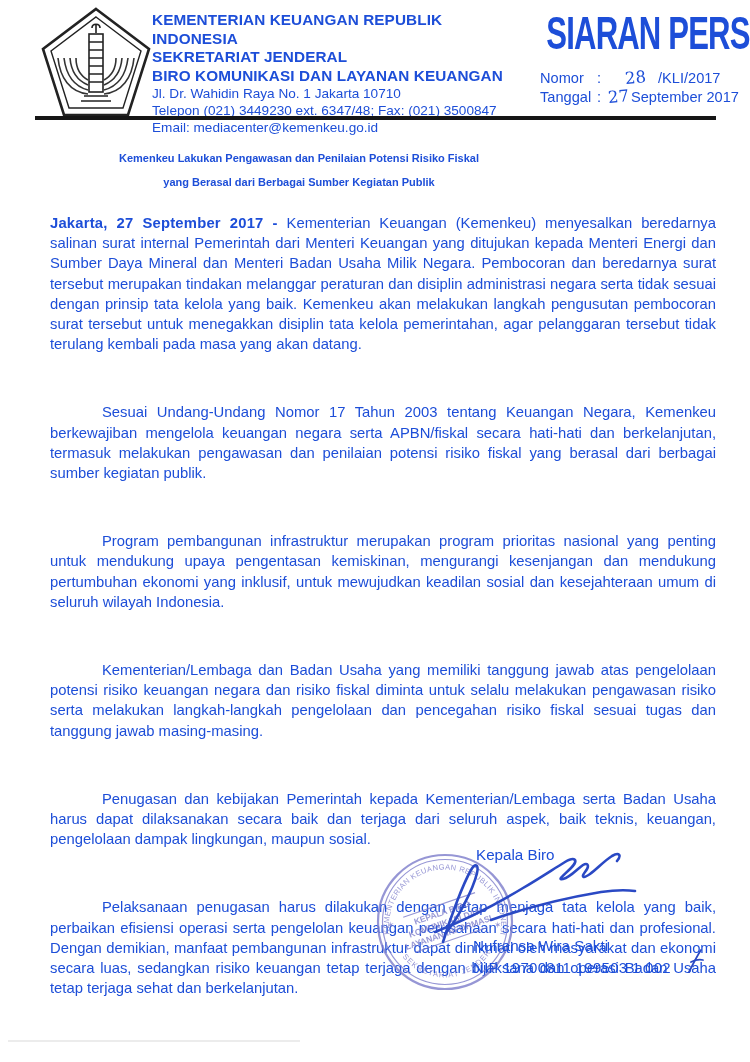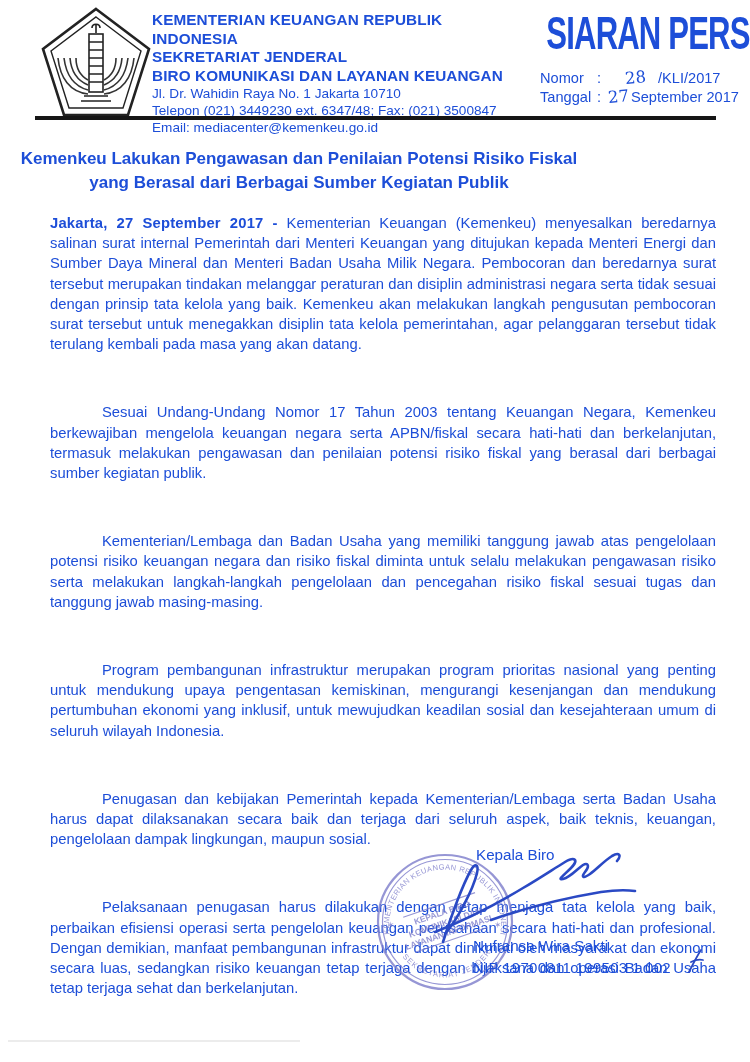--- a/index.html
+++ b/index.html
@@ -25,21 +25,21 @@
   .hand{
     font-family:"DejaVu Serif",serif;font-size:16.5px;display:inline-block;
     transform:rotate(-5deg);position:relative;top:-1px;
   }
   .gap18{margin-left:18px;margin-right:12px;}
   .gap2{margin-left:1px;margin-right:2px;}
   .rule{position:absolute;left:35px;top:116px;width:681px;height:4px;background:#161616;}
   
   .doc-title{
     position:absolute;left:0;top:147px;width:598px;text-align:center;
-    font-weight:bold;font-size:17px;line-height:23.5px;
+    font-weight:bold;font-size:11px;line-height:23.5px;
   }
   
   .content{position:absolute;left:50px;top:213px;width:666px;}
   .content p{
     margin:0 0 10px 0;font-size:14.8px;line-height:20.2px;
     text-align:justify;text-justify:inter-word;
   }
   .content p.indent{text-indent:52px;margin-top:48px;}
   .lead{font-weight:bold;letter-spacing:.2px;}
   
@@ -118,22 +118,22 @@
   </div>
 
   <div class="doc-title">
     <div>Kemenkeu Lakukan Pengawasan dan Penilaian Potensi Risiko Fiskal</div>
     <div>yang Berasal dari Berbagai Sumber Kegiatan Publik</div>
   </div>
 
   <div class="content">
     <p><span class="lead">Jakarta, 27 September 2017 -</span><span> Kementerian Keuangan (Kemenkeu) menyesalkan beredarnya salinan surat internal Pemerintah dari Menteri Keuangan yang ditujukan kepada Menteri Energi dan Sumber Daya Mineral dan Menteri Badan Usaha Milik Negara. Pembocoran dan beredarnya surat tersebut merupakan tindakan melanggar peraturan dan disiplin administrasi negara serta tidak sesuai dengan prinsip tata kelola yang baik. Kemenkeu akan melakukan langkah pengusutan pembocoran surat tersebut untuk menegakkan disiplin tata kelola pemerintahan, agar pelanggaran tersebut tidak terulang kembali pada masa yang akan datang.</span></p>
     <p class="indent">Sesuai Undang-Undang Nomor 17 Tahun 2003 tentang Keuangan Negara, Kemenkeu berkewajiban mengelola keuangan negara serta APBN/fiskal secara hati-hati dan berkelanjutan, termasuk melakukan pengawasan dan penilaian potensi risiko fiskal yang berasal dari berbagai sumber kegiatan publik.</p>
+    <p class="indent">Program pembangunan infrastruktur merupakan program prioritas nasional yang penting untuk mendukung upaya pengentasan kemiskinan, mengurangi kesenjangan dan mendukung pertumbuhan ekonomi yang inklusif, untuk mewujudkan keadilan sosial dan kesejahteraan umum di seluruh wilayah Indonesia.</p>
     <p class="indent">Kementerian/Lembaga dan Badan Usaha yang memiliki tanggung jawab atas pengelolaan potensi risiko keuangan negara dan risiko fiskal diminta untuk selalu melakukan pengawasan risiko serta melakukan langkah-langkah pengelolaan dan pencegahan risiko fiskal sesuai tugas dan tanggung jawab masing-masing.</p>
-    <p class="indent">Program pembangunan infrastruktur merupakan program prioritas nasional yang penting untuk mendukung upaya pengentasan kemiskinan, mengurangi kesenjangan dan mendukung pertumbuhan ekonomi yang inklusif, untuk mewujudkan keadilan sosial dan kesejahteraan umum di seluruh wilayah Indonesia.</p>
     <p class="indent">Penugasan dan kebijakan Pemerintah kepada Kementerian/Lembaga serta Badan Usaha harus dapat dilaksanakan secara baik dan terjaga dari seluruh aspek, baik teknis, keuangan, pengelolaan dampak lingkungan, maupun sosial.</p>
     <p class="indent">Pelaksanaan penugasan harus dilakukan dengan tetap menjaga tata kelola yang baik, perbaikan efisiensi operasi serta pengelolan keuangan perusahaan secara hati-hati dan profesional. Dengan demikian, manfaat pembangunan infrastruktur dapat dinikmati oleh masyarakat dan ekonomi secara luas, sedangkan risiko keuangan tetap terjaga dengan bijaksana dan operasi Badan Usaha tetap terjaga sehat dan berkelanjutan.</p>
   </div>
 
   <div class="sig-area">
 
     <svg class="stamp" viewBox="0 0 140 140">
       <defs>
         <path id="arcTop" d="M 15 84 A 56 56 0 1 1 125 84"></path>
         <path id="arcBottom" d="M 23 98 A 54 54 0 0 0 117 98"></path>

